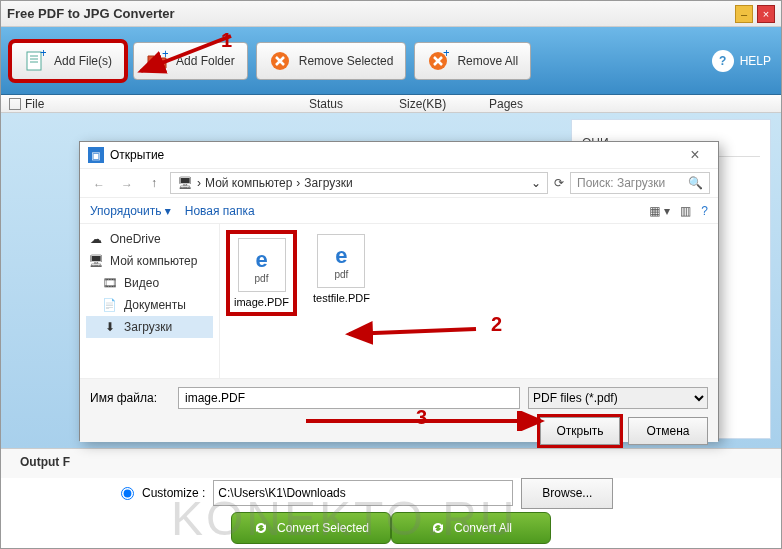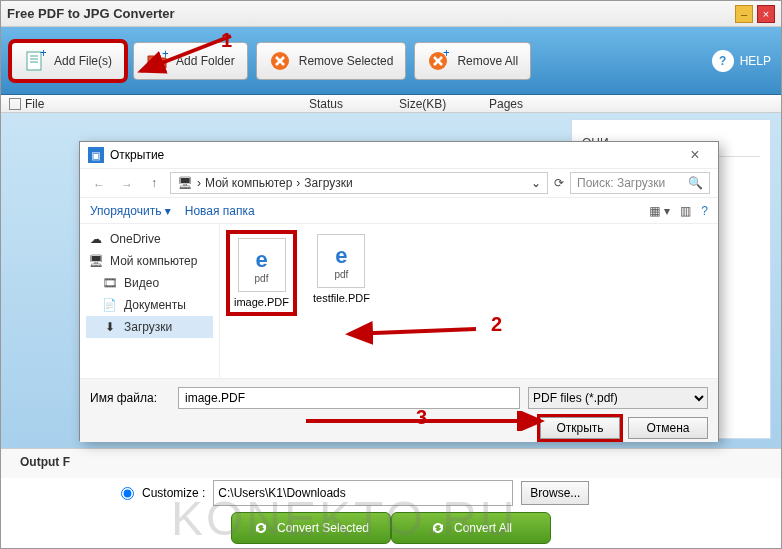--- a/index.html
+++ b/index.html
@@ -22,21 +22,21 @@
 .cols .chk{width:12px;height:12px;border:1px solid #888}
 .cols .c2{width:90px}
 .cols .c3{width:90px}
 .cols .c4{width:60px}
 .body-area{background:linear-gradient(#c8e4f5,#a8d0ec);height:335px;position:relative}
 .right-panel{position:absolute;right:10px;top:6px;width:200px;height:320px;background:#fff;padding:10px;border:1px solid #cde;color:#444}
 .right-panel .rline{margin:6px 0;font-size:12px;white-space:nowrap;overflow:hidden}
 .output{height:30px;border-top:1px solid #ccc;padding:6px 19px;font-weight:bold;color:#333;background:#f8f8f8}
 .options{height:30px;display:flex;align-items:center;padding-left:120px;gap:8px;background:#fff}
 .options input[type=text]{width:300px;height:20px;border:1px solid #aaa;padding:12px 4px}
-.browse{height:24px;border:1px solid #999;background:linear-gradient(#fafafa,#e8e8e8);padding:0 8px;cursor:pointer}
+.browse{height:31px;border:1px solid #999;background:linear-gradient(#fafafa,#e8e8e8);padding:0 20px;cursor:pointer}
 .convert-row{height:40px;display:flex;align-items:center;justify-content:center;background:#fff}
 .cbtn{height:32px;width:160px;background:linear-gradient(#7cbf3a,#4f9a1f);border:1px solid #3c7a16;border-radius:6px;color:#fff;font-size:14px;display:flex;align-items:center;justify-content:center;gap:8px;cursor:pointer}
 .cbtn .ci{width:16px;height:16px}
 .watermark{position:absolute;left:170px;bottom:2px;font-size:48px;color:rgba(120,120,120,0.25);letter-spacing:3px;font-weight:400;pointer-events:none}
 
 .dialog{position:absolute;left:78px;top:140px;width:640px;height:300px;background:#fff;border:1px solid #888;box-shadow:4px 4px 12px rgba(0,0,0,0.3)}
 .d-title{height:26px;display:flex;align-items:center;padding:0 8px;gap:6px}
 .d-title .dicon{width:16px;height:16px;background:#2a7ad0;display:flex;align-items:center;justify-content:center;color:#fff;font-size:10px}
 .d-title .dc{margin-left:auto;width:30px;height:20px;display:flex;align-items:center;justify-content:center;cursor:pointer;color:#666;font-size:16px}
 .d-nav{height:30px;border-top:1px solid #eee;border-bottom:1px solid #eee;display:flex;align-items:center;padding:0 8px;gap:6px;font-size:12px;color:#333}
@@ -56,21 +56,21 @@
 .fcard.sel{outline:4px solid #c00000;padding:4px}
 .fcard .eicon{font-size:22px;color:#2a7ad0;font-weight:bold}
 .fcard .pdf{font-size:10px;color:#555}
 .fcard .fname{font-size:11px}
 .d-foot{height:64px;border-top:1px solid #eee;padding:8px 10px;display:flex;flex-direction:column;gap:8px;background:#f5f5f5}
 .d-foot .row{display:flex;align-items:center;gap:8px}
 .d-foot .lbl{width:80px;text-align:left}
 .d-foot input.fn{flex:1;height:22px;border:1px solid #aaa;padding:0 6px}
 .d-foot select{width:180px;height:22px;border:1px solid #aaa}
 .d-foot .btns{display:flex;gap:8px;margin-left:auto}
-.d-foot .dbtn{width:80px;height:22px;border:1px solid #999;background:linear-gradient(#fafafa,#e4e4e4);cursor:pointer}
+.d-foot .dbtn{width:80px;height:28px;border:1px solid #999;background:linear-gradient(#fafafa,#e4e4e4);cursor:pointer}
 .d-foot .dbtn.open-hl{outline:3px solid #c00000}
 
 .ann{position:absolute;color:#c00000;font-size:20px;font-weight:bold;pointer-events:none}
 .arrow-svg{position:absolute;pointer-events:none}
 .sicon{width:16px;height:16px;display:inline-flex;align-items:center;justify-content:center}
 </style>
 </head>
 <body>
 
 <div class="titlebar">

